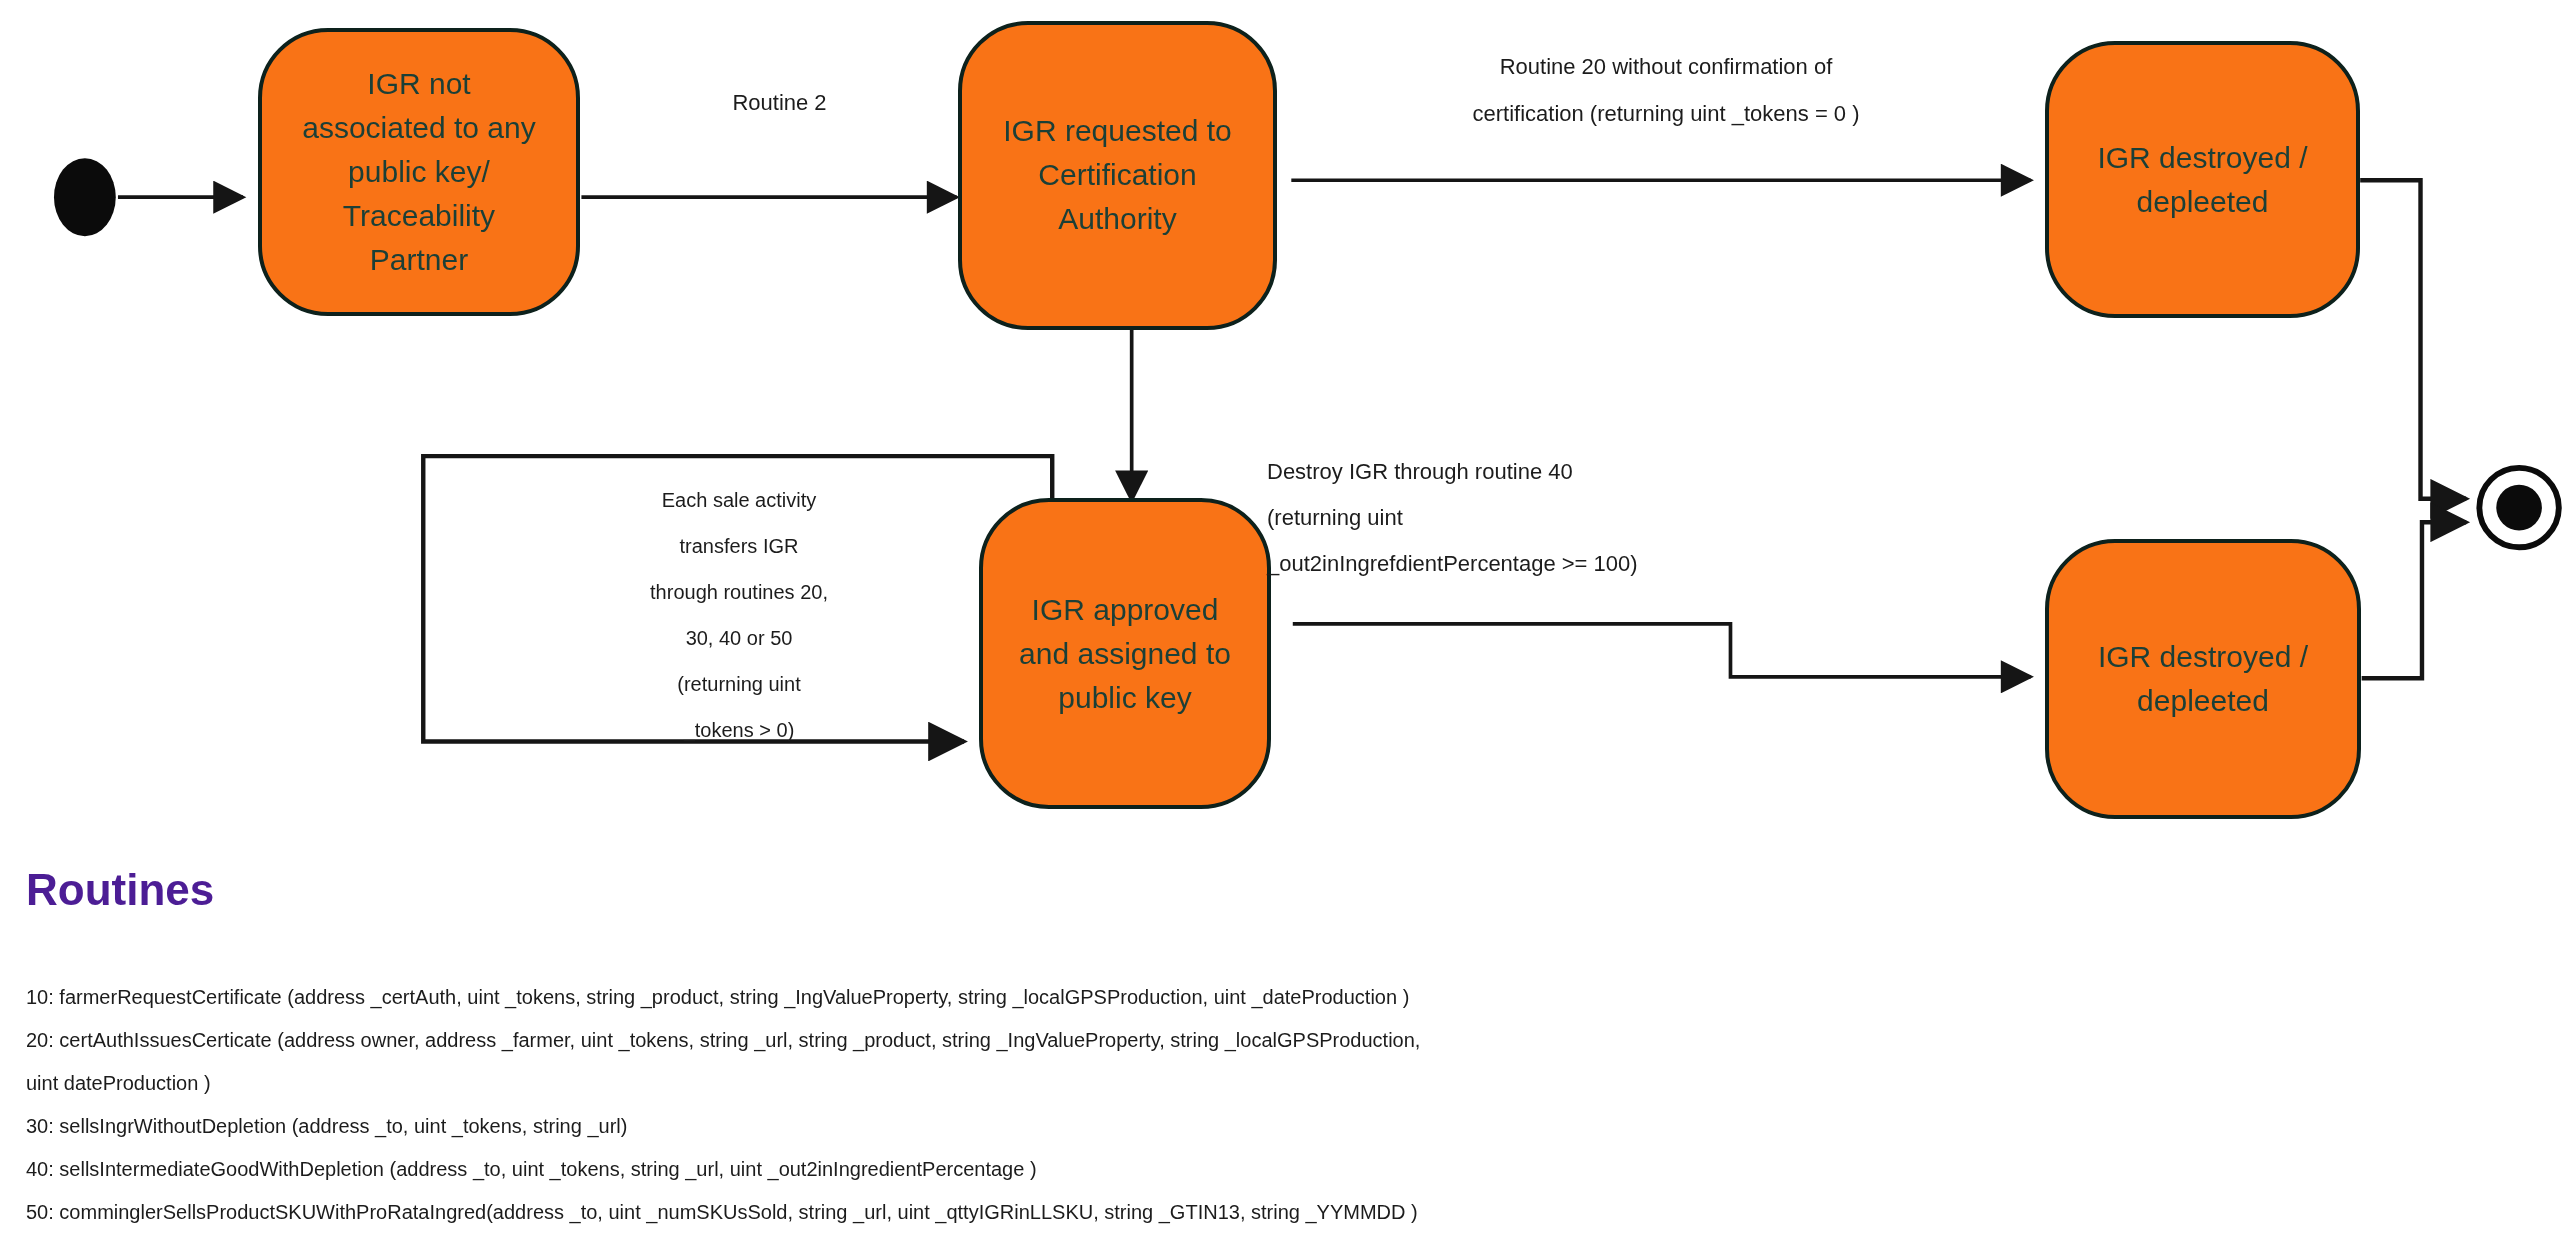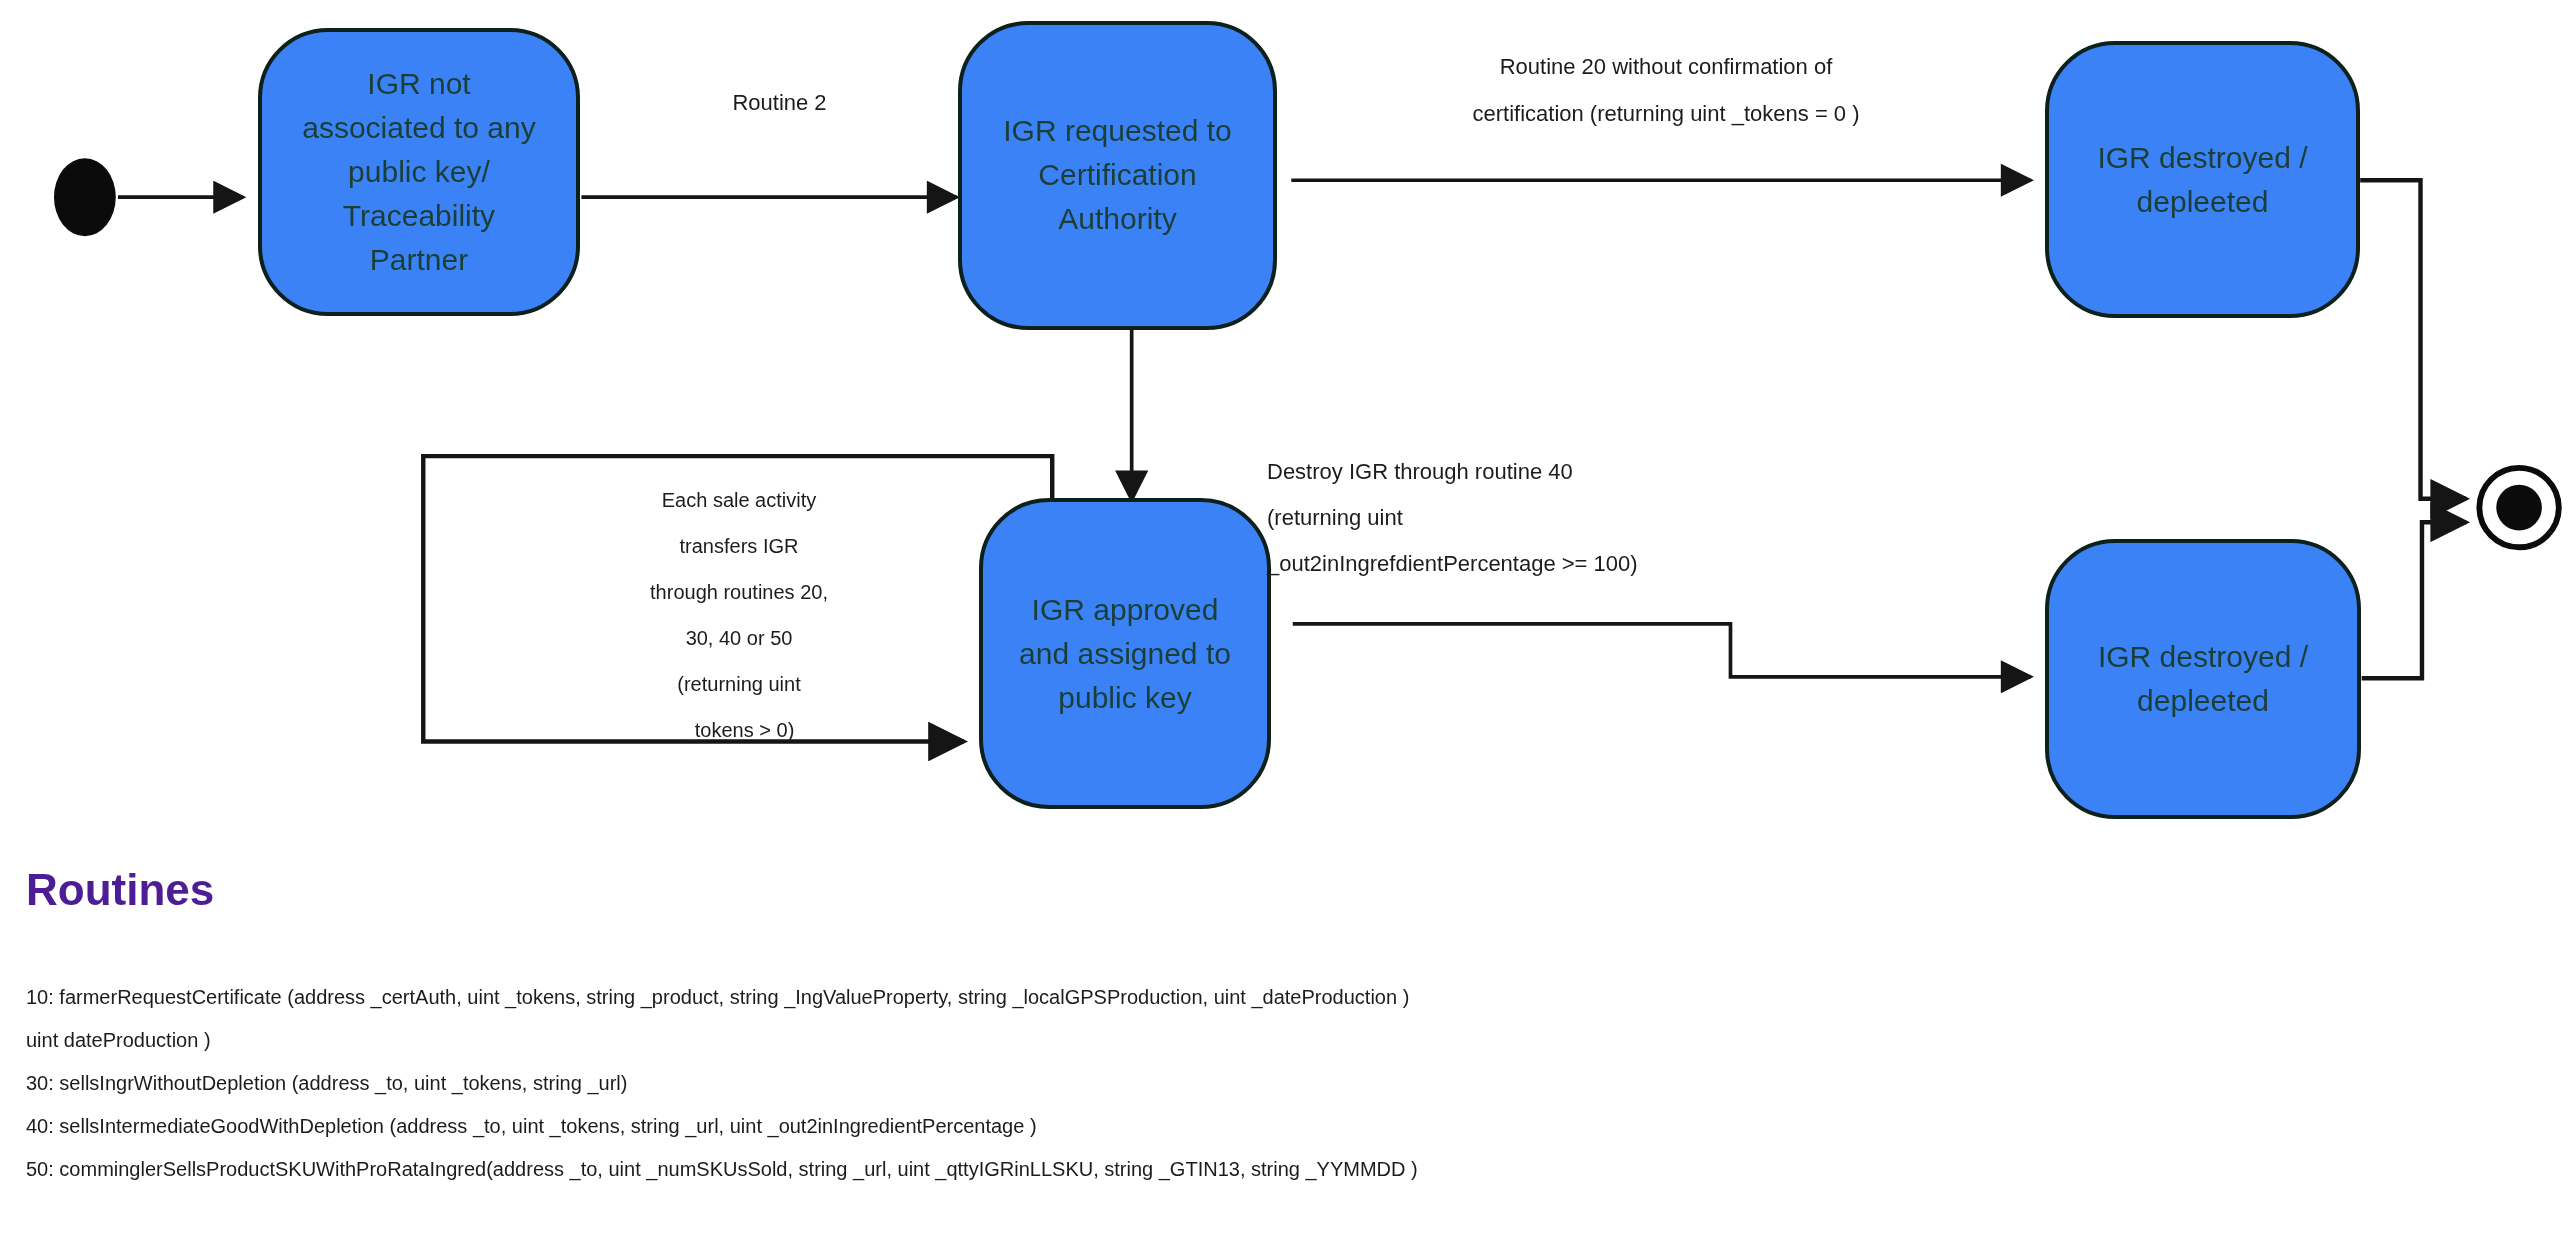--- a/index.html
+++ b/index.html
@@ -17,21 +17,21 @@
   }
   svg.connectors {
     position: absolute;
     left: 0; top: 0;
     width: 2576px;
     height: 1255px;
   }
   .state {
     position: absolute;
     box-sizing: border-box;
-    background: #3b82f6;
+    background: #f97316;
     border: 4.4px solid #0d211c;
     border-radius: 70px;
     display: flex;
     align-items: center;
     justify-content: center;
     text-align: center;
     color: #1b3f37;
     font-size: 30px;
     line-height: 44px;
     white-space: pre-line;
@@ -137,20 +137,21 @@
 _tokens &gt; 0)</div>
 
   <div class="edge-label" style="left:1267px; top:449px; width:633px; line-height:46px;">Destroy IGR through  routine 40
 (returning uint
 _out2inIngrefdientPercentage &gt;= 100)</div>
 
   <div class="routines-heading">Routines</div>
 
   <div class="routines-list">
     <div class="routine-line">10: farmerRequestCertificate (address _certAuth, uint _tokens, string _product, string _IngValueProperty, string _localGPSProduction, uint _dateProduction )</div>
+    <div class="routine-line">20: certAuthIssuesCerticate (address owner, address _farmer, uint _tokens, string _url, string _product, string _IngValueProperty, string _localGPSProduction,</div>
     <div class="routine-line">uint dateProduction )</div>
     <div class="routine-line">30: sellsIngrWithoutDepletion (address _to, uint _tokens, string _url)</div>
     <div class="routine-line">40: sellsIntermediateGoodWithDepletion (address _to, uint _tokens, string _url, uint _out2inIngredientPercentage )</div>
     <div class="routine-line">50: comminglerSellsProductSKUWithProRataIngred(address _to, uint _numSKUsSold, string _url, uint _qttyIGRinLLSKU, string _GTIN13, string _YYMMDD )</div>
   </div>
 
 </div>
 
 
 </body></html>

